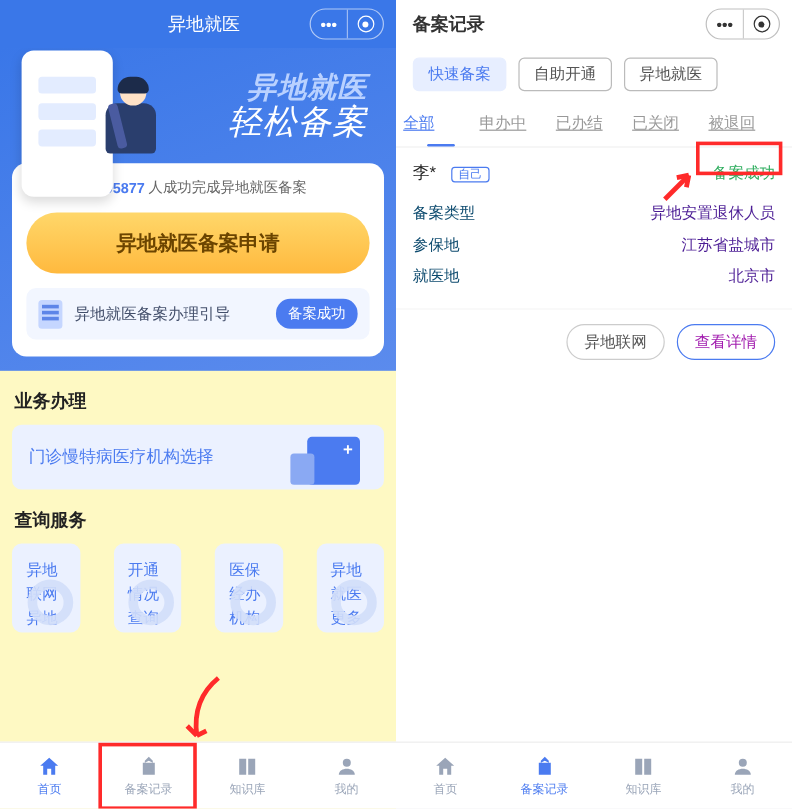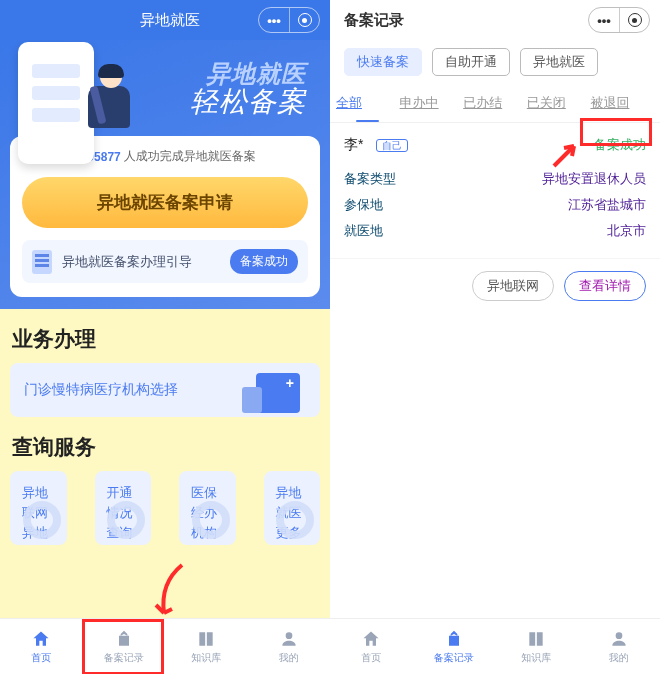--- a/index.html
+++ b/index.html
@@ -34,21 +34,21 @@
     .white-card { background:#fff; border-radius:12px; margin-top:0; padding:12px 12px 14px;}
     .stat { display:flex; align-items:center; font-size:12px; color:#666; margin-bottom:12px;}
     .horn{width:13px; height:13px; margin-right:6px;} .horn svg{fill:#f7a636;}
     .stat-num { color:#4b7bf0; font-weight:700; margin:0 3px;}
     .big-btn { background: linear-gradient(180deg,#ffd76a,#ffb93e); color:#6b4400; height:51px; border-radius:26px; display:flex; align-items:center; justify-content:center; font-size:17px; font-weight:600;}
     .guide { margin-top:12px; display:flex; align-items:center; background:#f2f6ff; border-radius:8px; padding:9px 10px; font-size:13px; color:#434f6b;}
     .guide-ico{width:20px; height:24px; background:#c5d6ff; margin-right:10px; border-radius:3px; position:relative;}
     .guide-ico::after{content:''; position:absolute; top:4px; left:3px; right:3px; height:3px; background:#5d85e8; box-shadow:0 5px 0 #5d85e8, 0 10px 0 #5d85e8;}
     .pill { margin-left:auto; background:#4b7bf0; color:#fff; font-size:12px; padding:4px 10px; border-radius:12px;}
     .scroll { flex:1; overflow:auto; padding:0 10px 0;}
-    .sec-title { font-size:21px; font-weight:600; color:#222; margin:16px 2px 10px;}
+    .sec-title { font-size:15px; font-weight:600; color:#222; margin:16px 2px 10px;}
     .wide-card { background:#ebf1ff; border-radius:8px; padding:18px 14px; font-size:14px; color:#4b7bf0; position:relative; overflow:hidden;}
     .bldg{position:absolute; right:20px; top:10px; width:44px; height:40px; background:#4b7bf0; border-radius:4px;}
     .bldg::before{content:'+'; color:#fff; font-weight:700; position:absolute; top:2px; right:6px; font-size:14px;}
     .bldg::after{content:''; position:absolute; left:-14px; bottom:0; width:20px; height:26px; background:#8aa9f3; border-radius:3px;}
     .grid2 { display:grid; grid-template-columns:1fr 1fr 1fr 1fr; gap:28px;}
     .svc-card { background:#ebf1ff; border-radius:8px; padding:12px; font-size:13px; color:#4b7bf0; line-height:20px; height:74px; position:relative; overflow:hidden;}
     .svc-deco{position:absolute; right:6px; bottom:6px; width:38px; height:38px; border:8px solid #d1defa; border-radius:50%; opacity:.9;}
 
     
     .tabbar{ height:56px; background:#fff; display:flex; border-top:1px solid #eee; position:relative;}

